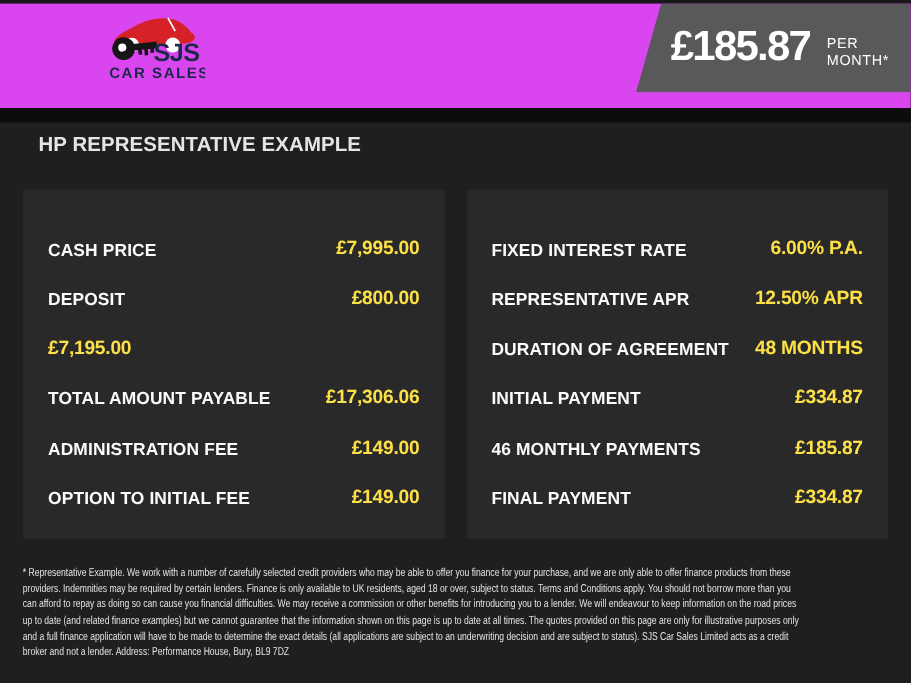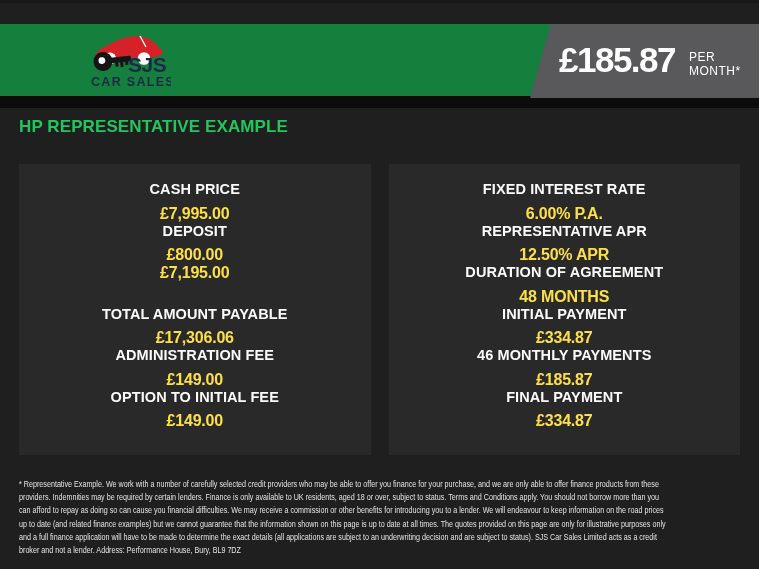--- a/index.html
+++ b/index.html
@@ -4,44 +4,44 @@
 <style>
   * { box-sizing: border-box; }
   html,body { margin:0; padding:0; }
   body {
     width:759px; height:569px;
     background:#1f1f1f;
     font-family:"Liberation Sans", sans-serif;
     overflow:hidden;
   }
   .top-line { height:3px; background:#181818; }
-  .header { position:relative; height:72px; background:#15803d;margin-top:21px; }
+  .header { position:relative; height:87px; background:#d946ef; }
   .logo { position:absolute; left:87px; top:5px; width:84px; height:62px; }
   .badge {
     position:absolute; top:0; right:0;
     width:231px; height:74px;
     background:#59585a;
     clip-path:polygon(23px 0, 100% 0, 100% 100%, 2px 100%);
     display:flex; align-items:center;
     padding-left:31px; padding-bottom:2px;
     color:#ffffff;
   }
   .badge-amount { font-size:35px; font-weight:bold; letter-spacing:-1.5px; }
   .badge-period { font-size:12px; font-weight:normal; letter-spacing:0.5px; margin-left:14px; margin-top:8px; }
   .divider-strip { height:12px; background:#0c0c0c; }
   .main { padding:0 19px; }
   .page-title {
-    margin:9px 0 0; padding:0;
-    font-size:17px; font-weight:bold; color:#22c55e; letter-spacing:0.1px;
+    margin:9px 13px 0; padding:0;
+    font-size:17px; font-weight:bold; color:#e5e5e5; letter-spacing:0.1px;
   }
   .panels { display:flex; gap:18px; margin-top:27px; }
   .panel { flex:1; background:#292929; padding:17px 0 25px; }
   .frow {
     height:41.5px; padding:0 21px;
-    display:flex; justify-content:space-between; align-items:center;flex-direction:column;
+    display:flex; justify-content:space-between; align-items:flex-end;
   }
   .flabel { font-size:14.5px; font-weight:bold; color:#fbfbfb; letter-spacing:0.1px; white-space:nowrap; }
   .fvalue { font-size:16px; font-weight:bold; color:#fde047; letter-spacing:-0.2px; white-space:nowrap; }
   .disclaimer {
     margin-top:22px;
     width:860px;
     transform:scaleX(0.755); transform-origin:0 0;
     font-size:9.5px; line-height:13.2px;
     color:#e4e4e4;
   }

